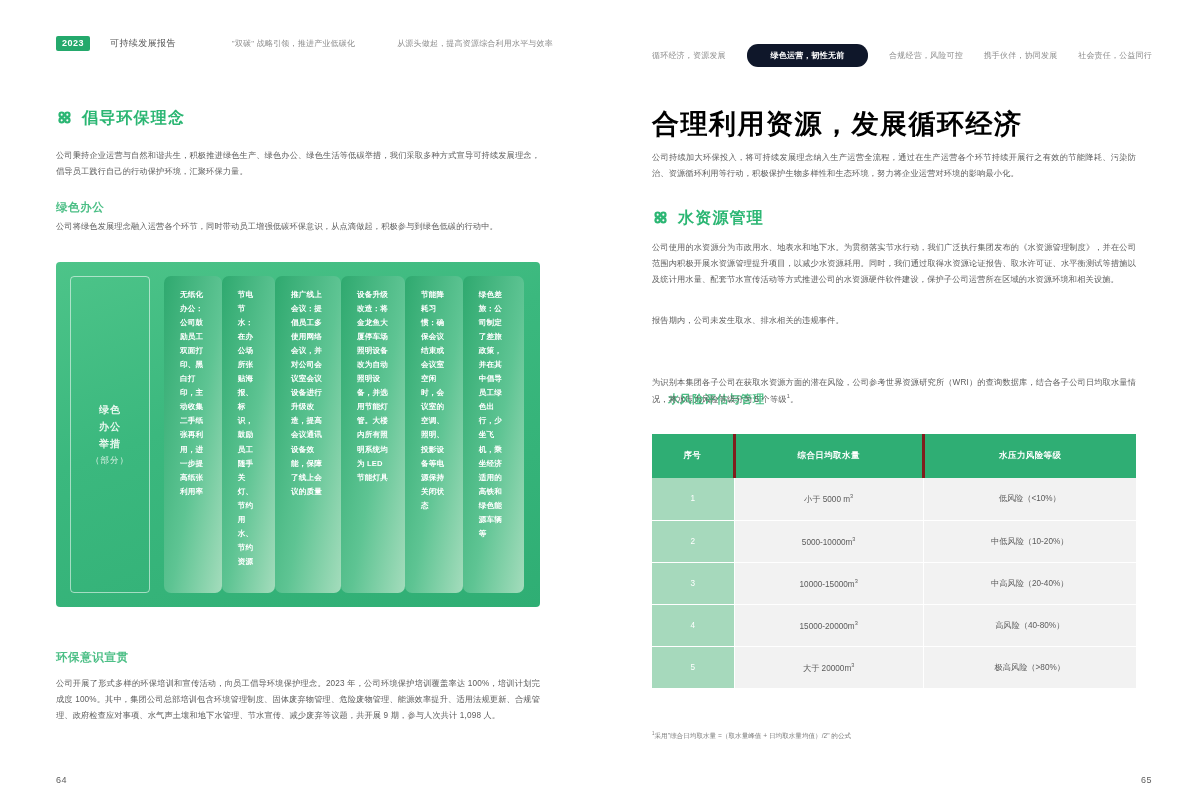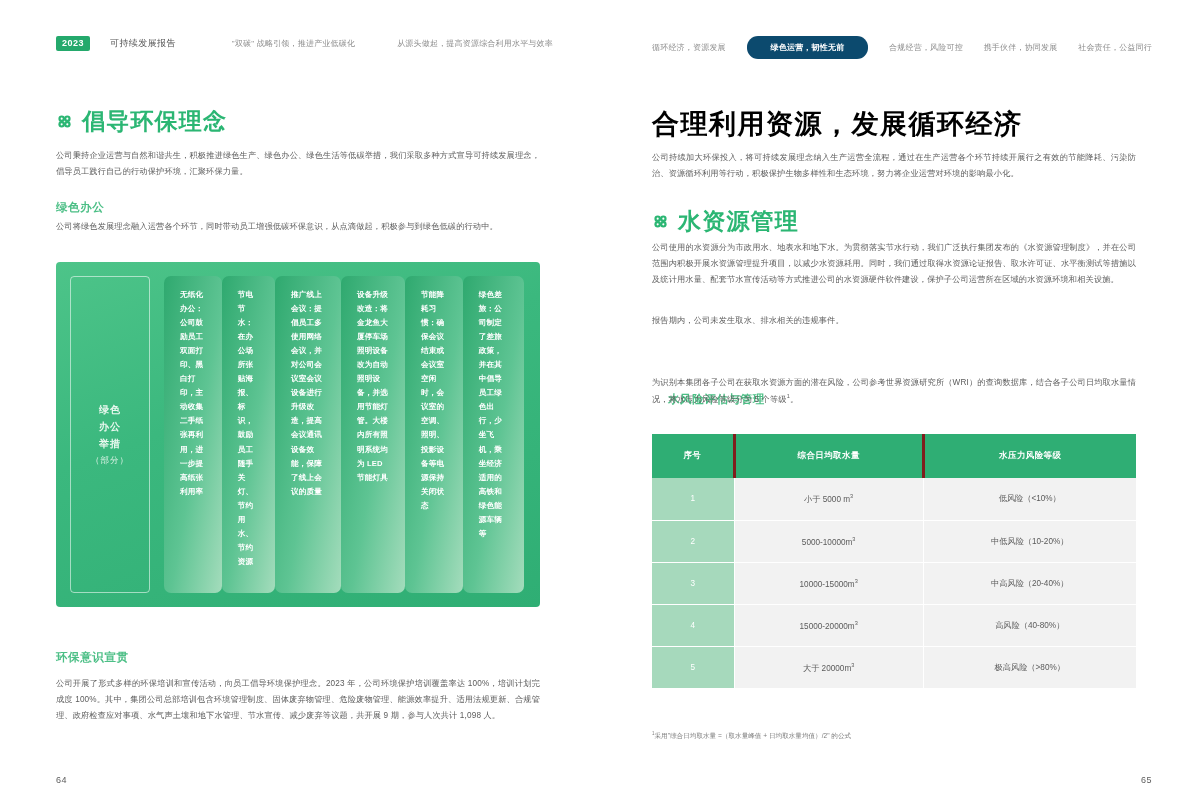--- a/index.html
+++ b/index.html
@@ -69,37 +69,37 @@
     gap: 42px;
   }
   .rh-nav {
     font-size: 8px;
     color: #8d8d8d;
     white-space: nowrap;
     letter-spacing: .2px;
   }
   .runhead-right {
     position: absolute;
-    top: 36px;
+    top: 44px;
     left: 56px;
     right: 40px;
     height: 22px;
     display: flex;
     align-items: center;
     justify-content: space-between;
     text-align: right;
   }
   .rh-nav-r {
     font-size: 8px;
     color: #8d8d8d;
     white-space: nowrap;
     letter-spacing: .2px;
   }
   .rh-pill {
-    background: #0c4a6e;
+    background: #0f172a;
     color: #ffffff;
     font-size: 8px;
     font-weight: bold;
     border-radius: 11px;
     padding: 6px 24px;
     white-space: nowrap;
     letter-spacing: .2px;
   }
 
   
@@ -111,21 +111,21 @@
     margin: 0;
     line-height: 1.2;
   }
   .h2-row {
     display: flex;
     align-items: center;
     gap: 9px;
   }
   .h2-green {
     color: #2bb673;
-    font-size: 23px;
+    font-size: 16px;
     font-weight: bold;
     letter-spacing: 1.2px;
     margin: 0;
     line-height: 1.2;
   }
   .clover-icon { flex: 0 0 auto; display: block; }
   .h3-green {
     color: #4cbf86;
     font-size: 11.5px;
     font-weight: bold;

